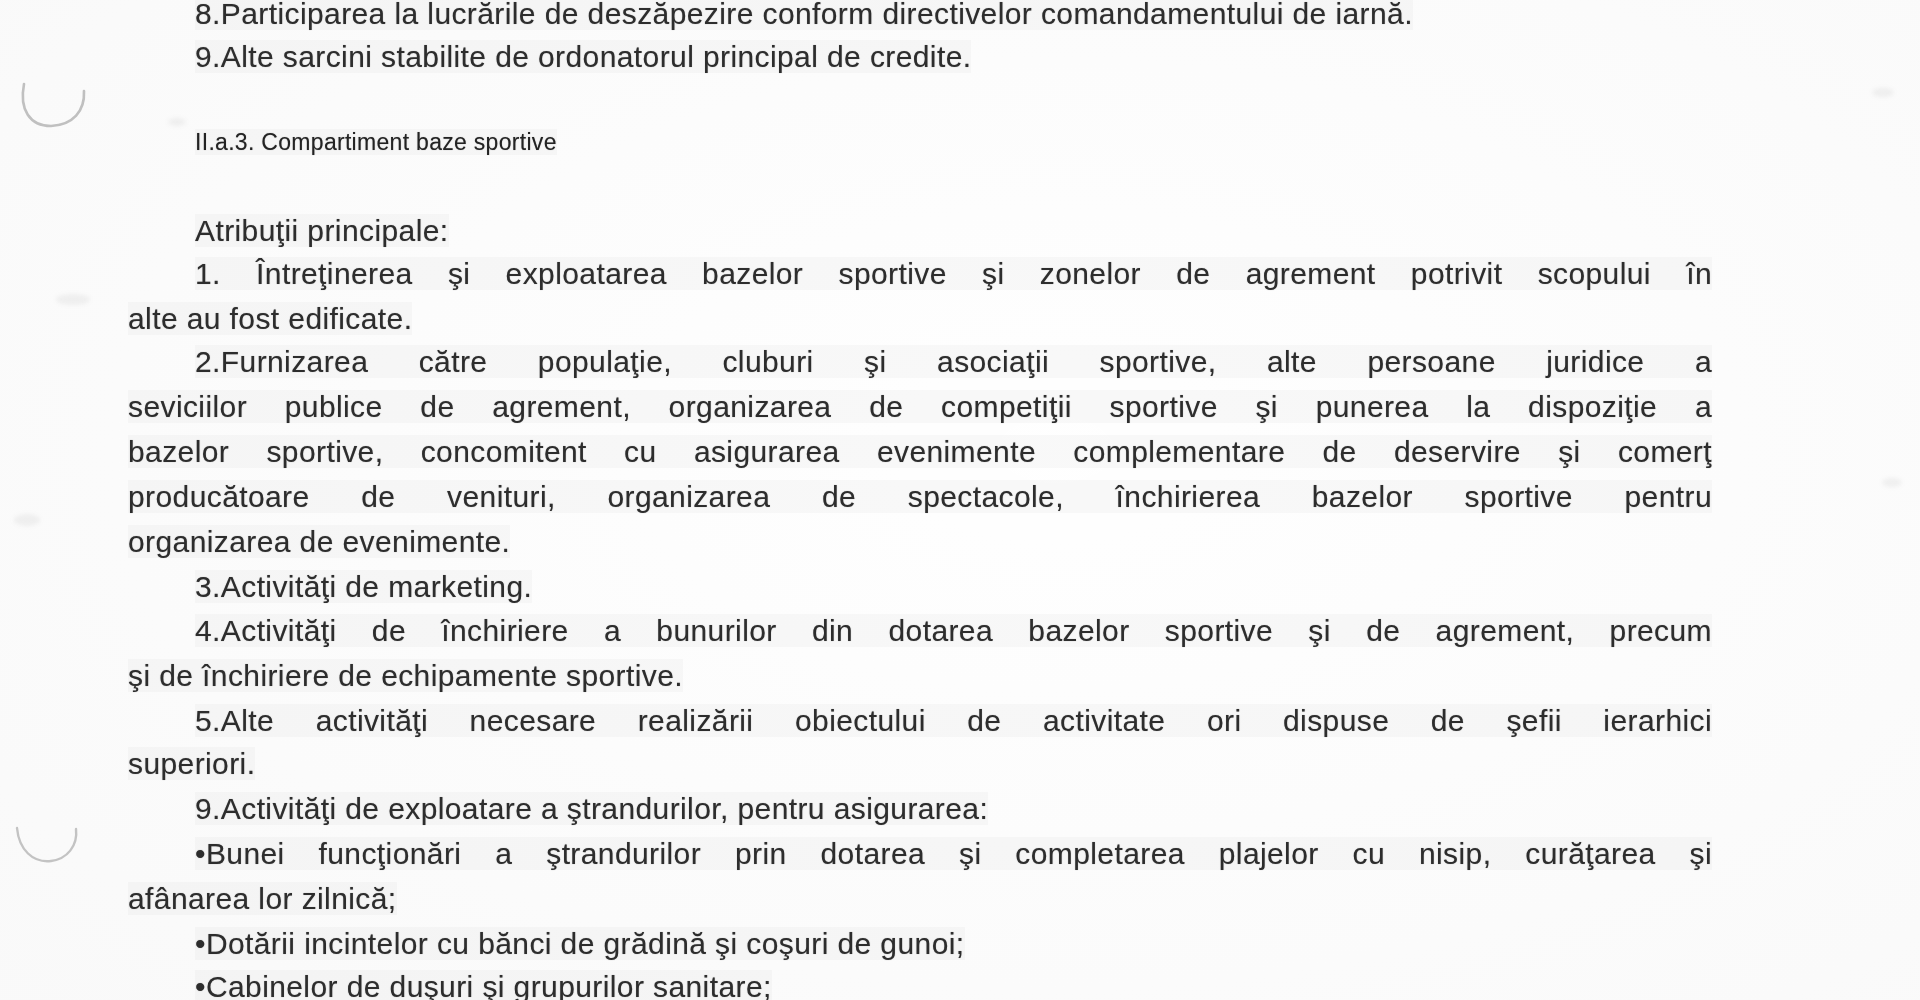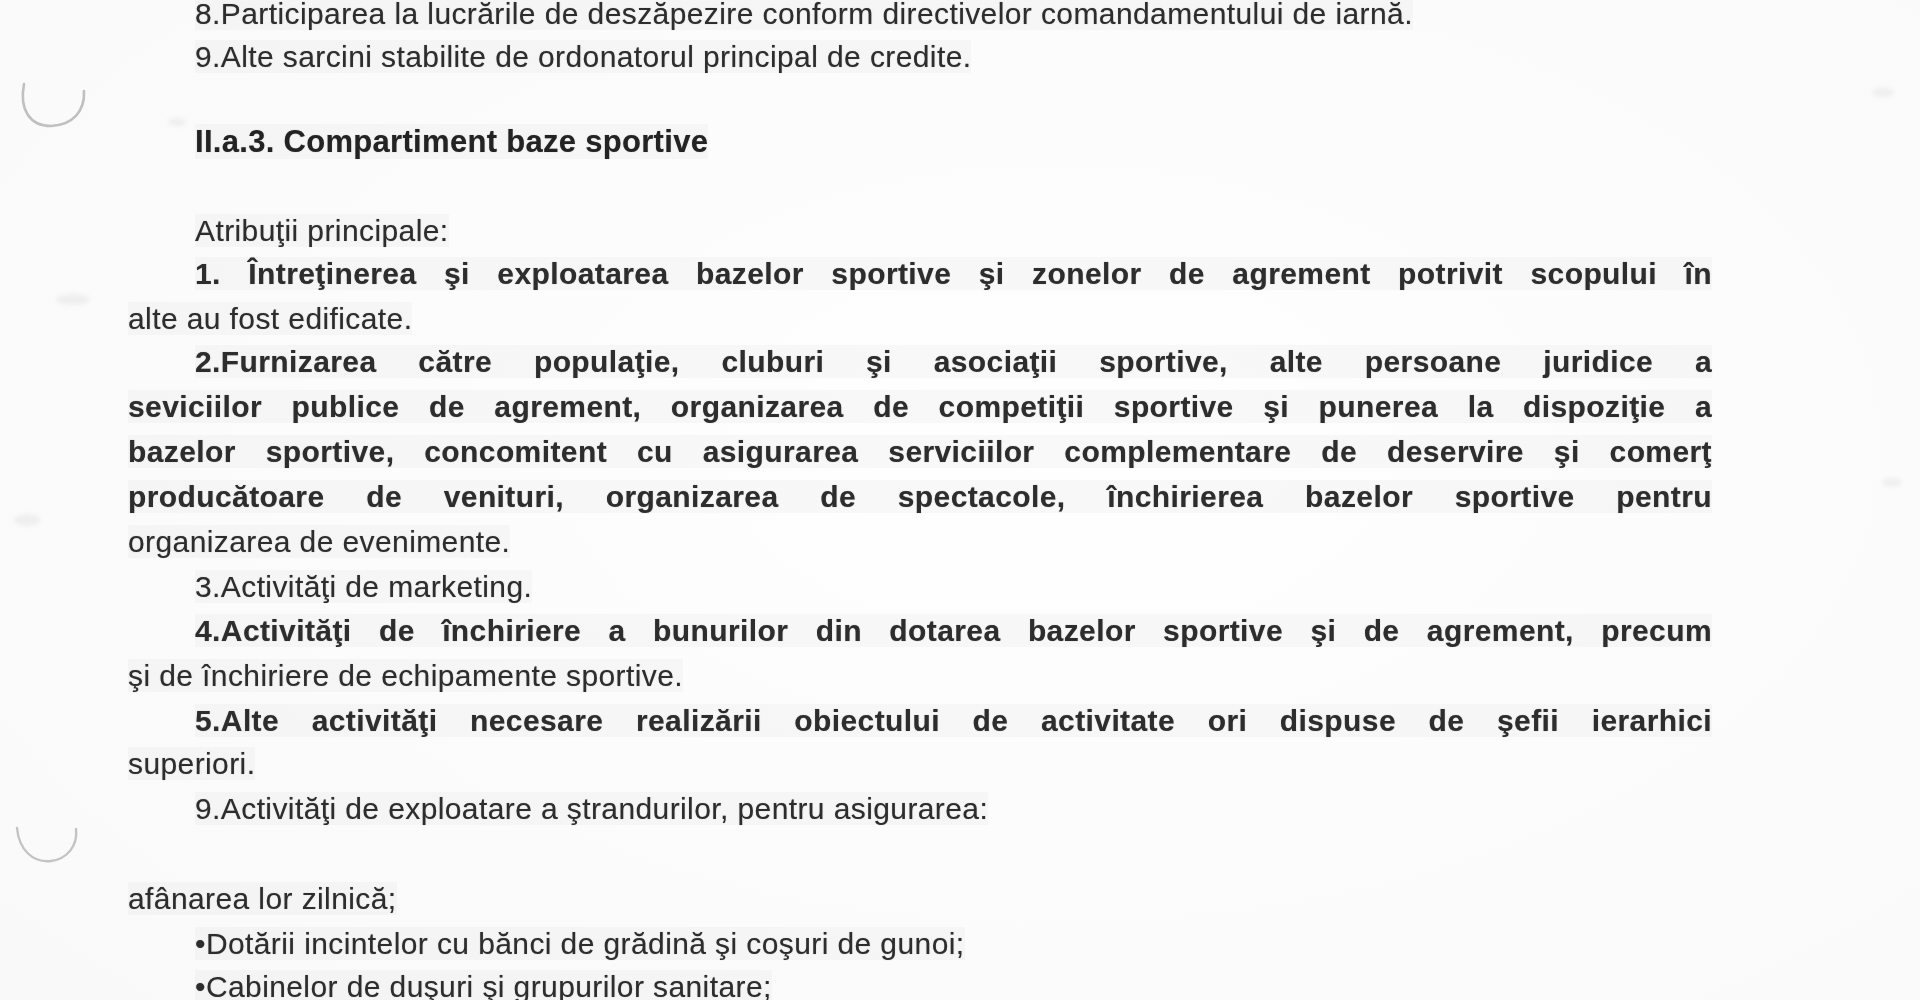--- a/index.html
+++ b/index.html
@@ -33,25 +33,24 @@
     text-align: left;
     white-space: normal;
   }
   .line .t {
     background: rgba(120,120,120,0.045);
   }
   .indent { text-indent: 67px; }
   .j {
     text-align: justify;
     text-align-last: justify;
-    font-weight: bold;
   }
   .heading {
-    font-weight: bold;
-    font-size: 31px;
+    font-weight: normal;
+    font-size: 23px;
     letter-spacing: 0.3px;
     color: #232323;
   }
   .mark {
     position: absolute;
     pointer-events: none;
   }
   .smudge {
     position: absolute;
     background: rgba(90,90,90,0.07);
@@ -80,26 +79,27 @@
   <div class="line indent" style="top:-6px"><span class="t">8.Participarea la lucrările de deszăpezire conform directivelor comandamentului de iarnă.</span></div>
   <div class="line indent" style="top:37px"><span class="t">9.Alte sarcini stabilite de ordonatorul principal de credite.</span></div>
 
   <div class="line indent heading" style="top:122px"><span class="t">II.a.3. Compartiment baze sportive</span></div>
 
   <div class="line indent" style="top:211px"><span class="t">Atribuţii principale:</span></div>
   <div class="line indent j" style="top:254px"><span class="t">1. Întreţinerea şi exploatarea bazelor sportive şi zonelor de agrement potrivit scopului în</span></div>
   <div class="line" style="top:299px"><span class="t">alte au fost edificate.</span></div>
   <div class="line indent j" style="top:342px"><span class="t">2.Furnizarea către populaţie, cluburi şi asociaţii sportive, alte persoane juridice a</span></div>
   <div class="line j" style="top:387px"><span class="t">seviciilor publice de agrement, organizarea de competiţii sportive şi punerea la dispoziţie a</span></div>
-  <div class="line j" style="top:432px"><span class="t">bazelor sportive, concomitent cu asigurarea serviciilor complementare de deservire şi comerţ</span></div>
+  <div class="line j" style="top:432px"><span class="t">bazelor sportive, concomitent cu asigurarea evenimente complementare de deservire şi comerţ</span></div>
   <div class="line" style="top:522px"><span class="t">organizarea de evenimente.</span></div>
   <div class="line j" style="top:477px"><span class="t">producătoare de venituri, organizarea de spectacole, închirierea bazelor sportive pentru</span></div>
   <div class="line indent" style="top:567px"><span class="t">3.Activităţi de marketing.</span></div>
   <div class="line indent j" style="top:611px"><span class="t">4.Activităţi de închiriere a bunurilor din dotarea bazelor sportive şi de agrement, precum</span></div>
   <div class="line" style="top:656px"><span class="t">şi de închiriere de echipamente sportive.</span></div>
   <div class="line indent j" style="top:701px"><span class="t">5.Alte activităţi necesare realizării obiectului de activitate ori dispuse de şefii ierarhici</span></div>
   <div class="line" style="top:744px"><span class="t">superiori.</span></div>
   <div class="line indent" style="top:789px"><span class="t">9.Activităţi de exploatare a ştrandurilor, pentru asigurarea:</span></div>
+  <div class="line indent j" style="top:834px"><span class="t">•Bunei funcţionări a ştrandurilor prin dotarea şi completarea plajelor cu nisip, curăţarea şi</span></div>
   <div class="line" style="top:879px"><span class="t">afânarea lor zilnică;</span></div>
   <div class="line indent" style="top:924px"><span class="t">•Dotării incintelor cu bănci de grădină şi coşuri de gunoi;</span></div>
   <div class="line indent" style="top:967px"><span class="t">•Cabinelor de duşuri şi grupurilor sanitare;</span></div>
 
 </div>
 
 </body></html>

